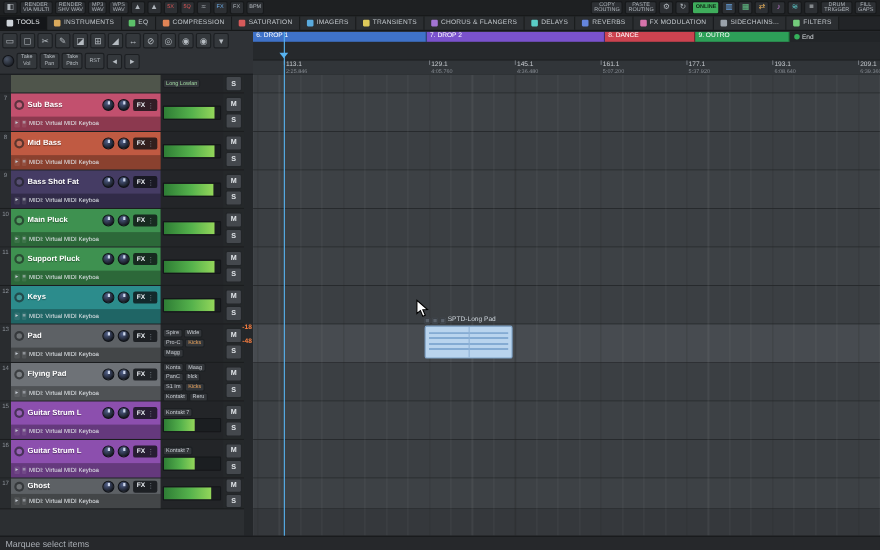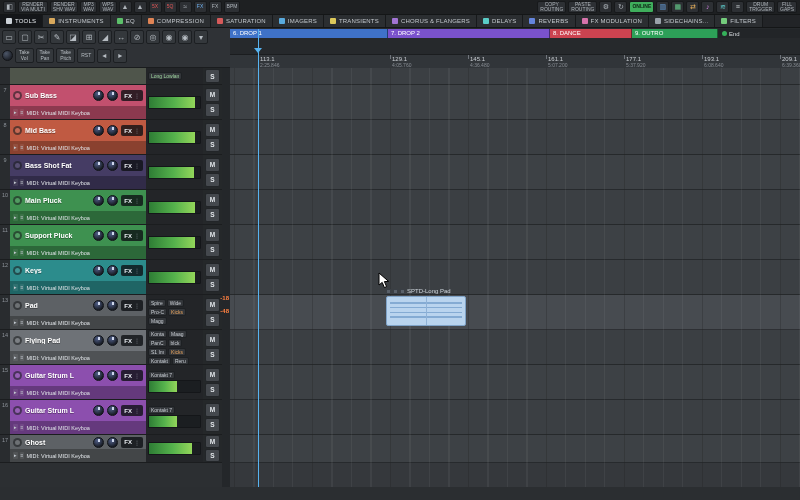--- a/index.html
+++ b/index.html
@@ -665,13 +665,16 @@
   <div class="playhead" data-name="playhead"></div>
   <div class="phandle" data-name="edit-cursor-handle"></div>
 
   <span class="peak" style="top:295px" data-name="peak-readout-1">-18</span>
   <span class="peak" style="top:308px" data-name="peak-readout-2">-48</span>
 
   <svg class="cursor" style="left:378px;top:272px" width="12" height="18" viewBox="0 0 12 18" data-name="mouse-cursor">
     <polygon points="1,1 1,13 4.2,10.4 6.4,15.6 8.6,14.6 6.4,9.6 10.6,9.4" fill="#ffffff" stroke="#000000" stroke-width="1"></polygon>
   </svg>
 
+  <div class="status" data-name="status-bar">
+    <span data-name="status-text">Marquee select items</span>
+  </div>
 </div>
 
 </body></html>

